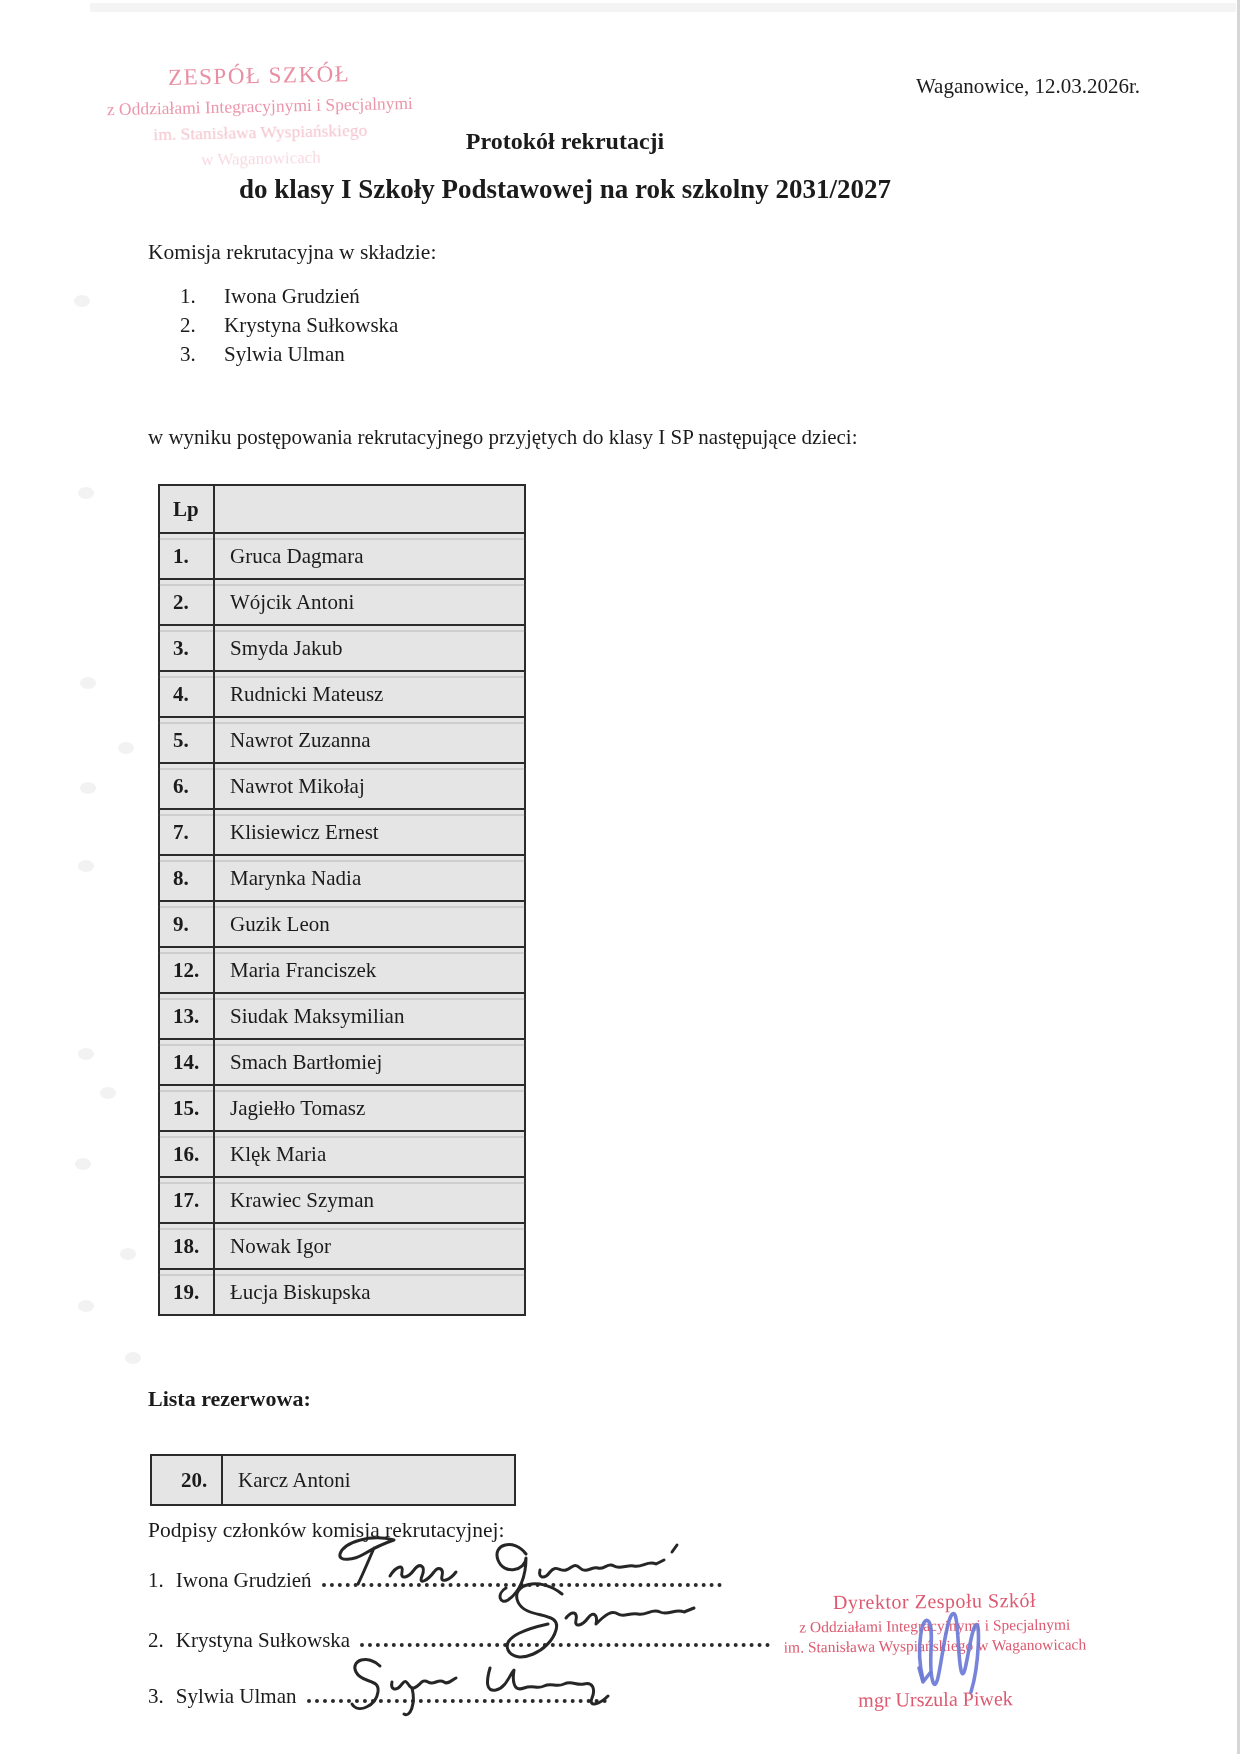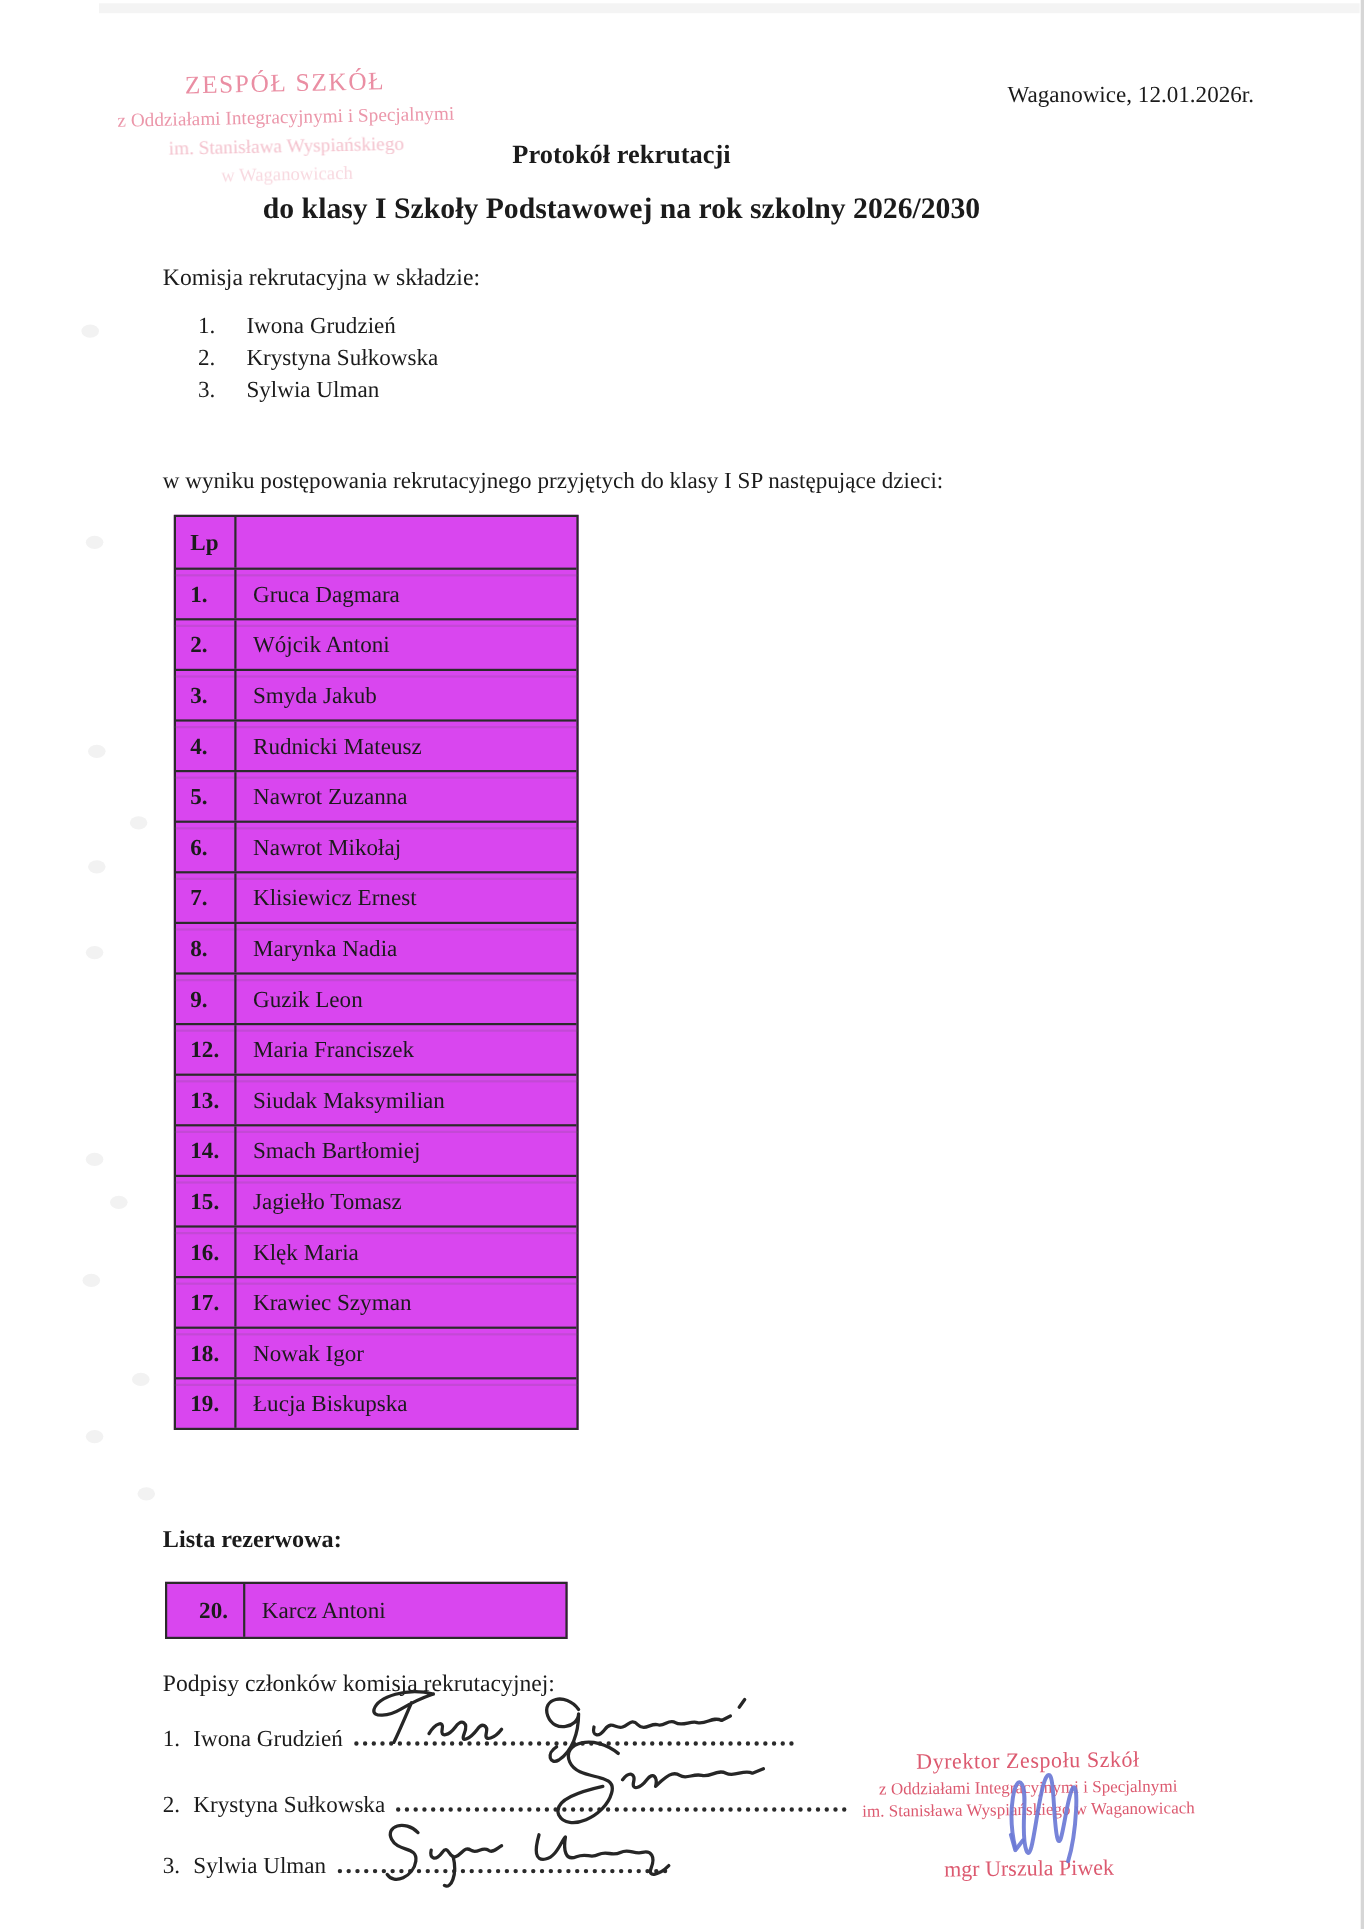--- a/index.html
+++ b/index.html
@@ -24,21 +24,21 @@
   .title{left:0;top:128px;width:1130px;text-align:center;font-size:24px;font-weight:bold;}
   .subtitle{left:0;top:174px;width:1130px;text-align:center;font-size:27px;font-weight:bold;}
   .committee-heading{left:148px;top:240px;font-size:21.5px;}
   .committee-list{left:180px;top:282px;font-size:21px;line-height:29px;}
   .committee-item{display:flex;}
   .committee-item .num{width:30px;}
   .committee-item .nm{margin-left:14px;}
   .result-line{left:148px;top:425px;font-size:21px;width:980px;}
   .result-line b{font-weight:normal;}
   
-  .rtable{background:#d946ef;border:2px solid #2b2b2b;}
+  .rtable{background:#e5e5e5;border:2px solid #2b2b2b;margin-top:16px;}
   .tmain{left:158px;top:468px;width:364px;}
   .treserve{left:150px;top:1438px;width:362px;}
   .trow{display:flex;height:44px;border-bottom:2px solid #2b2b2b;position:relative;}
   .trow:last-child{border-bottom:none;}
   .trow::after{content:"";position:absolute;left:-2px;right:-2px;bottom:-8px;height:2px;
     background:rgba(90,90,90,.16);}
   .trow:last-child::after{display:none;}
   .thead{height:46px;font-weight:bold;}
   .c-lp{width:55px;border-right:2px solid #2b2b2b;display:flex;align-items:center;
     padding-left:13px;font-size:21px;box-sizing:border-box;}
@@ -81,24 +81,24 @@
   <div class="smudge" style="left:78px;top:1300px;"></div>
   <div class="smudge" style="left:125px;top:1352px;"></div>
 
   <div class="abs school-stamp">
     <div class="s1">ZESPÓŁ SZKÓŁ</div>
     <div class="s2">z Oddziałami Integracyjnymi i Specjalnymi</div>
     <div class="s3">im. Stanisława Wyspiańskiego</div>
     <div class="s4">w Waganowicach</div>
   </div>
 
-  <div class="abs dateline">Waganowice, 12.01.2026r.</div>
+  <div class="abs dateline">Waganowice, 12.03.2026r.</div>
 
   <div class="abs title">Protokół rekrutacji</div>
-  <div class="abs subtitle">do klasy I Szkoły Podstawowej na rok szkolny 2026/2030</div>
+  <div class="abs subtitle">do klasy I Szkoły Podstawowej na rok szkolny 2031/2027</div>
 
   <div class="abs committee-heading">Komisja rekrutacyjna w składzie:</div>
   <div class="abs committee-list">
     <div class="committee-item">
       <span class="num">1.</span>
       <span class="nm">Iwona Grudzień</span>
     </div>
     <div class="committee-item">
       <span class="num">2.</span>
       <span class="nm">Krystyna Sułkowska</span>

